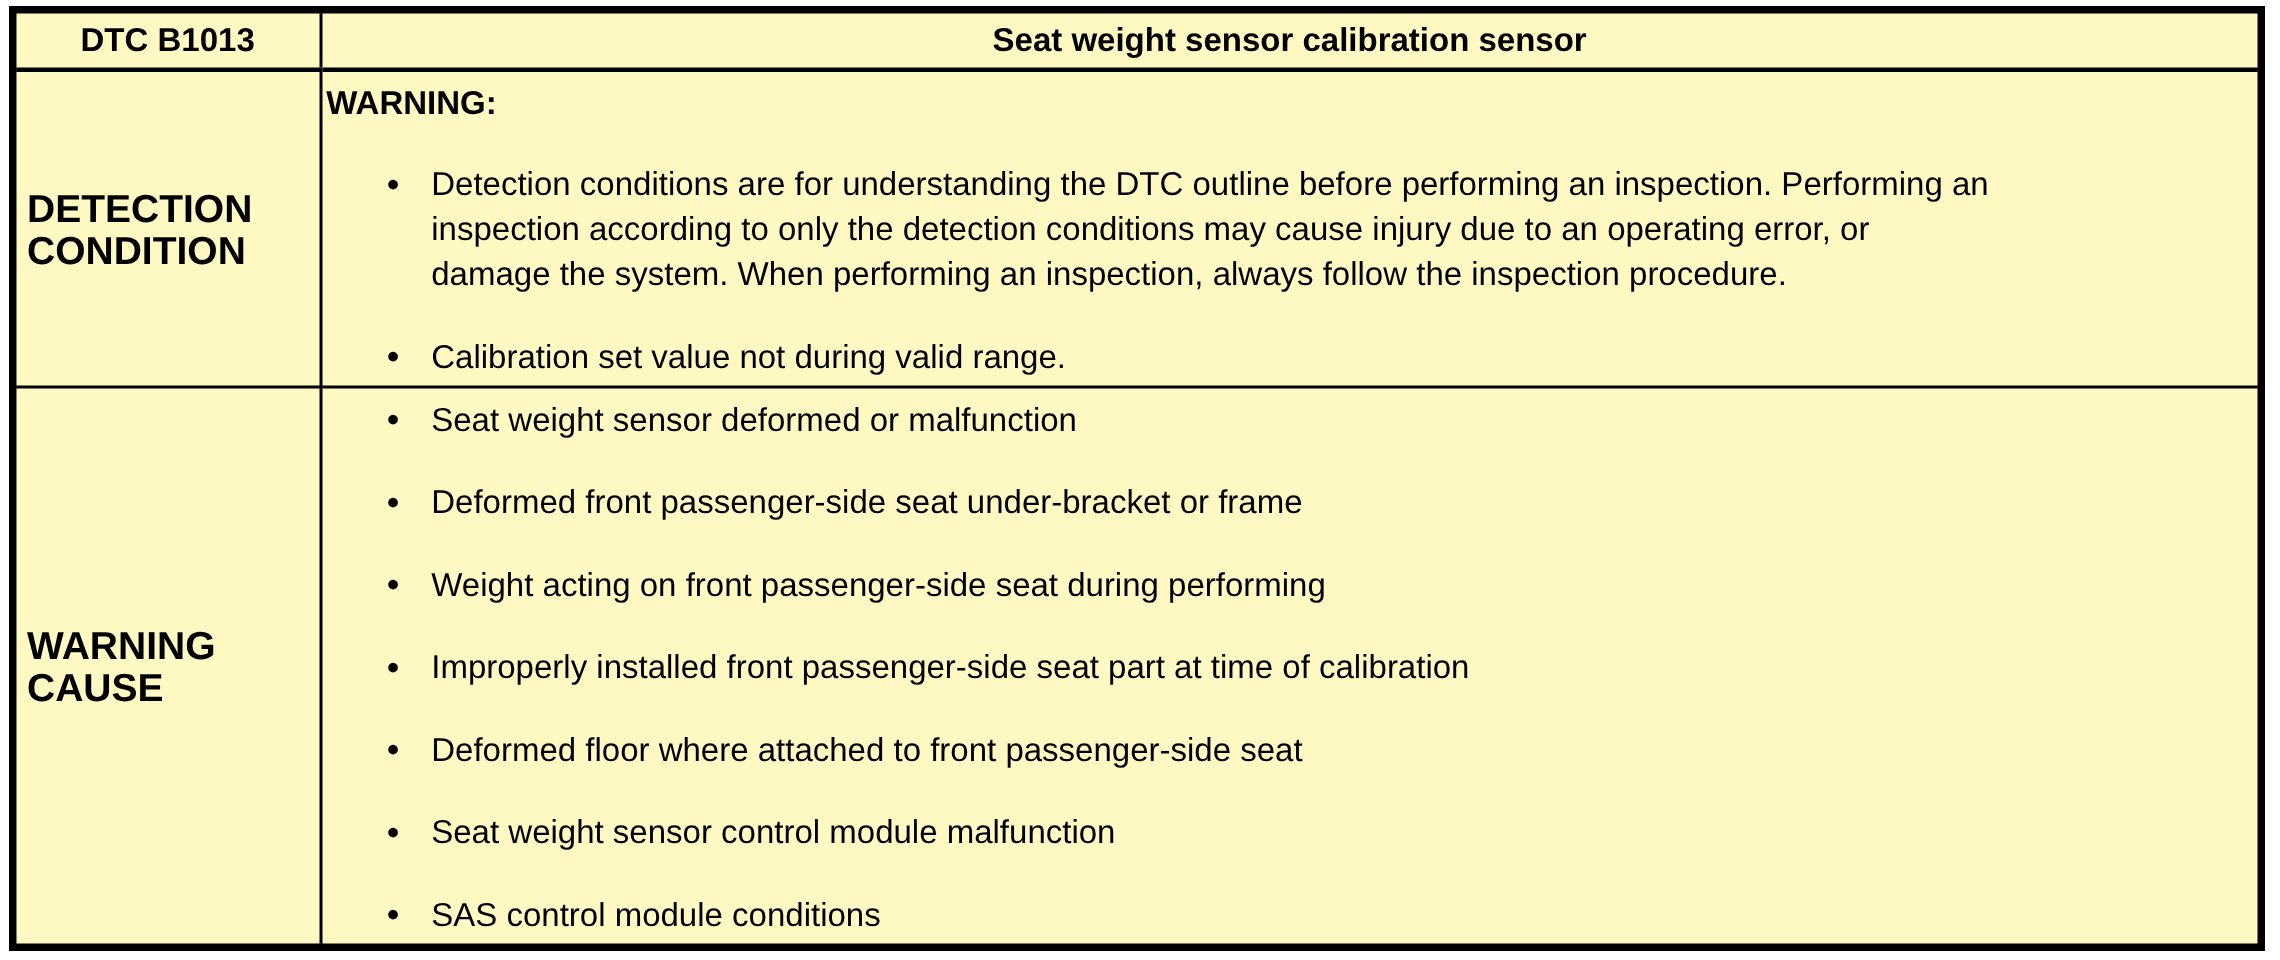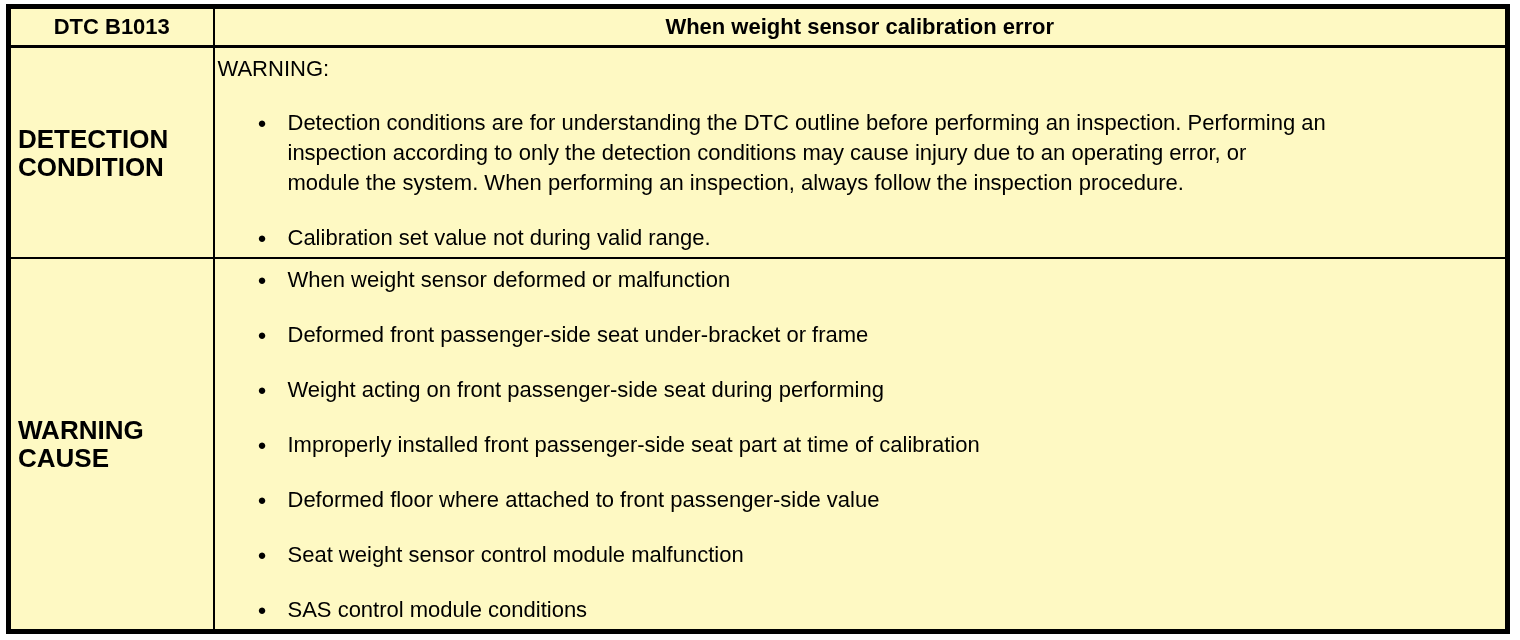--- a/index.html
+++ b/index.html
@@ -44,21 +44,21 @@
   }
   td.rowlabel .labelwrap { max-width: 150px; }
 
   
   td.content {
     vertical-align: top;
     padding: 6px 12px 4px 3px;
     font-size: 22px;
     line-height: 30px;
   }
-  .warning-label { font-weight: normal; }
+  .warning-label { font-weight: bold; }
 
   ul.bullet-list { list-style: none; }
   .warning-label + ul.bullet-list { margin-top: 24px; }
   ul.bullet-list li {
     position: relative;
     padding-left: 70px;
     white-space: pre-line;
     max-width: 1270px;
   }
   ul.bullet-list li + li { margin-top: 25px; }
@@ -77,49 +77,49 @@
   <colgroup>
     <col class="col-label">
     <col class="col-content">
   </colgroup>
   <tbody>
     <tr class="header-row">
       <td>
         <span>DTC B1013</span>
       </td>
       <td>
-        <span>When weight sensor calibration error</span>
+        <span>Seat weight sensor calibration sensor</span>
       </td>
     </tr>
 
     <tr>
       <td class="rowlabel" style="height:211px">
         <div class="labelwrap">DETECTION CONDITION</div>
       </td>
       <td class="content">
         <div class="warning-label">WARNING:</div>
         <ul class="bullet-list">
             <li><span class="bullet">●</span><span>Detection conditions are for understanding the DTC outline before performing an inspection. Performing an
 inspection according to only the detection conditions may cause injury due to an operating error, or
-module the system. When performing an inspection, always follow the inspection procedure.</span></li>
+damage the system. When performing an inspection, always follow the inspection procedure.</span></li>
             <li><span class="bullet">●</span><span>Calibration set value not during valid range.</span></li>
           </ul>
       </td>
     </tr>
 
     <tr>
       <td class="rowlabel">
         <div class="labelwrap">WARNING CAUSE</div>
       </td>
       <td class="content">
         <ul class="bullet-list">
-            <li><span class="bullet">●</span><span>When weight sensor deformed or malfunction</span></li>
+            <li><span class="bullet">●</span><span>Seat weight sensor deformed or malfunction</span></li>
             <li><span class="bullet">●</span><span>Deformed front passenger-side seat under-bracket or frame</span></li>
             <li><span class="bullet">●</span><span>Weight acting on front passenger-side seat during performing</span></li>
             <li><span class="bullet">●</span><span>Improperly installed front passenger-side seat part at time of calibration</span></li>
-            <li><span class="bullet">●</span><span>Deformed floor where attached to front passenger-side value</span></li>
+            <li><span class="bullet">●</span><span>Deformed floor where attached to front passenger-side seat</span></li>
             <li><span class="bullet">●</span><span>Seat weight sensor control module malfunction</span></li>
             <li><span class="bullet">●</span><span>SAS control module conditions</span></li>
           </ul>
       </td>
     </tr>
   </tbody>
 </table>
 
 </body></html>

